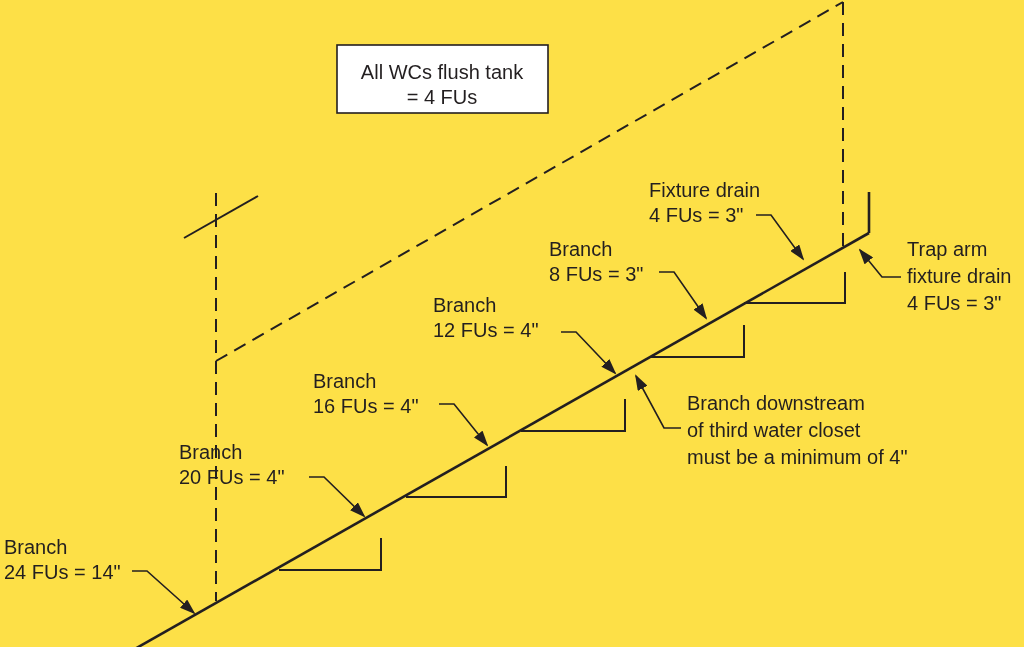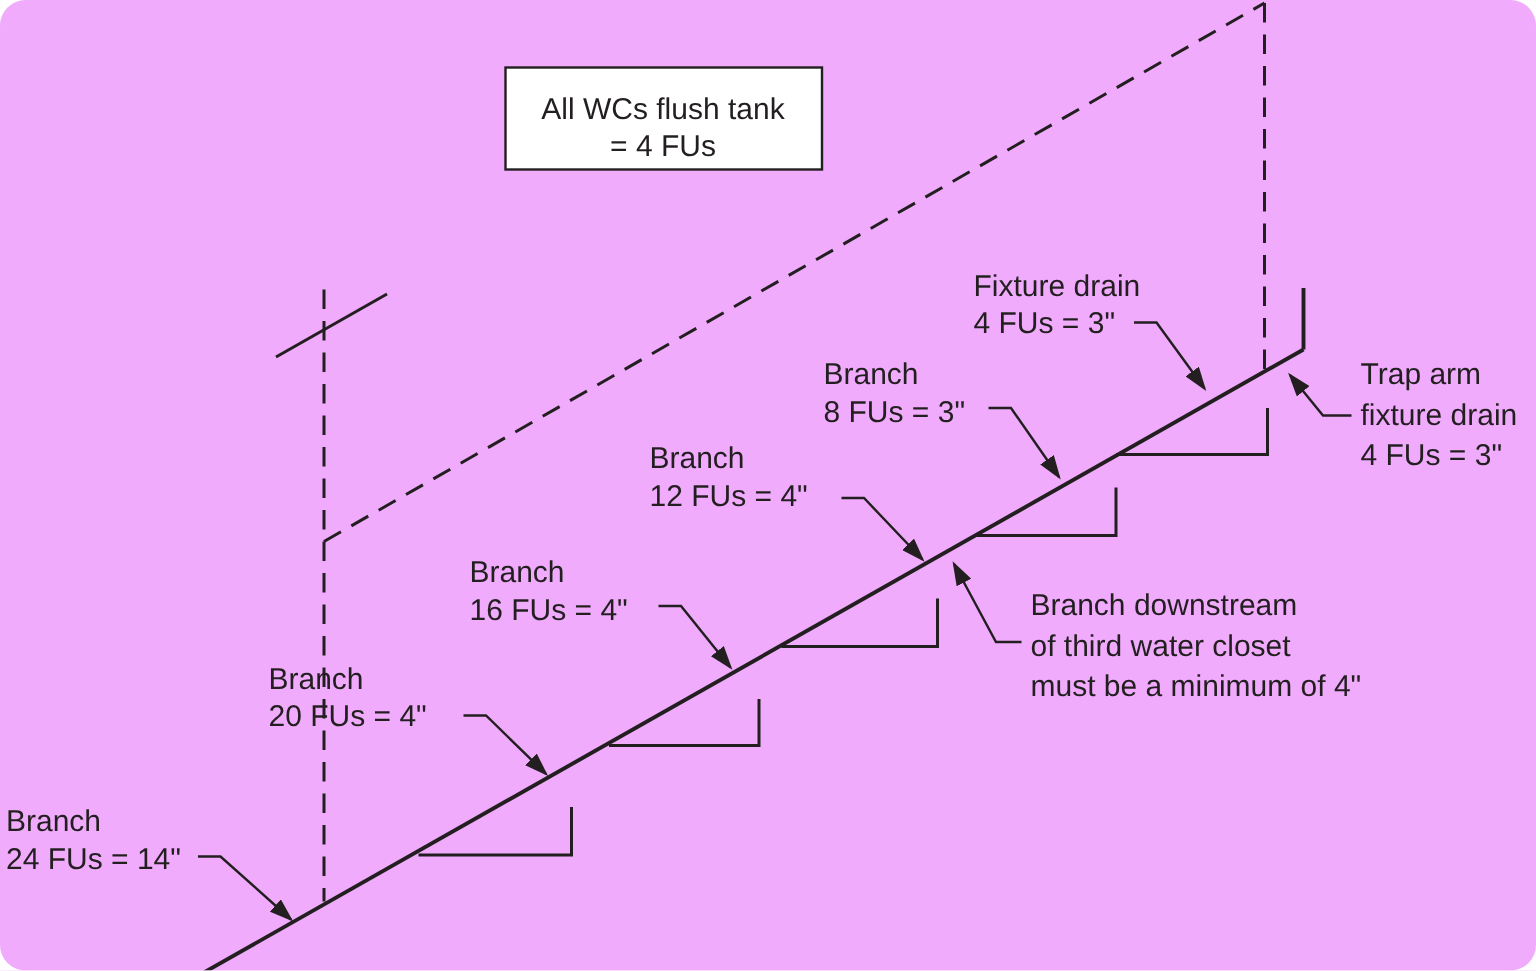--- a/index.html
+++ b/index.html
@@ -8,22 +8,21 @@
     background: #ffffff;
     width: 1024px;
     height: 647px;
     overflow: hidden;
     font-family: "Liberation Sans", sans-serif;
   }
   .stage {
     position: relative;
     width: 1024px;
     height: 647px;
-    background: #f0abfc;
-    border-radius: 17px;
+    background: #fde047;
   }
   svg text {
     font-family: "Liberation Sans", sans-serif;
     font-size: 20px;
     fill: #231f20;
   }
   svg .boxtext { font-size: 20px; }
   .ln  { stroke: #231f20; stroke-width: 2.6; fill: none; }
   .thin{ stroke: #231f20; stroke-width: 2;   fill: none; }
   .dash{ stroke: #231f20; stroke-width: 2;   fill: none; stroke-dasharray: 13 8; }

